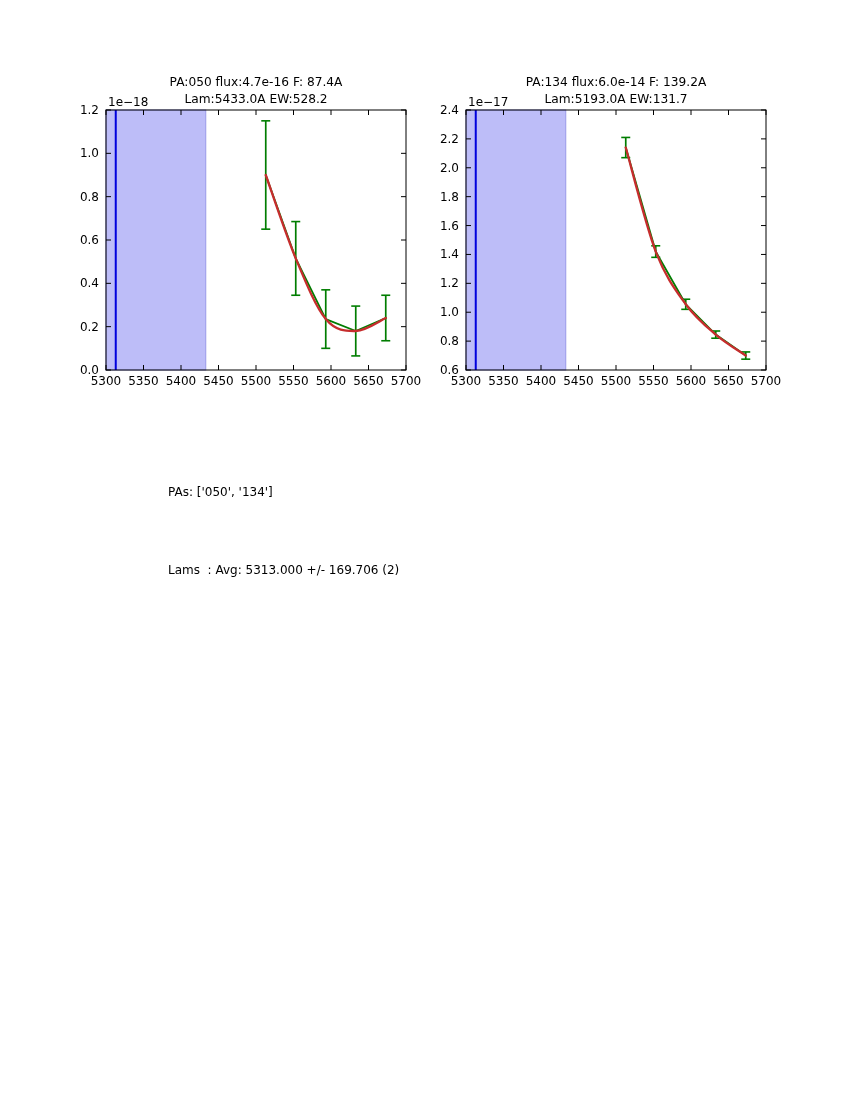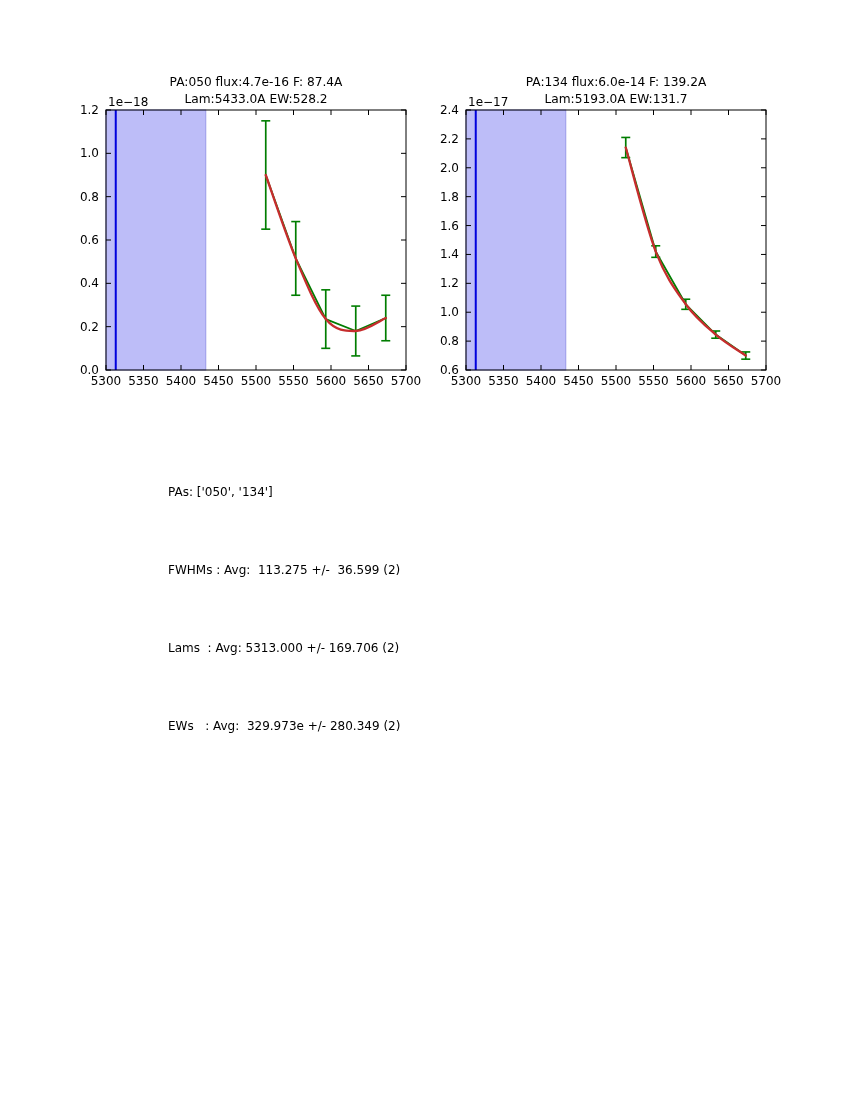--- a/index.html
+++ b/index.html
@@ -208,17 +208,15 @@
           <line x1="741.25" x2="750.25" y1="351.94444444444446" y2="351.94444444444446" stroke="#007d00" stroke-width="1.6"></line>
           <line x1="741.25" x2="750.25" y1="359.1666666666667" y2="359.1666666666667" stroke="#007d00" stroke-width="1.6"></line>
         </g>
         <polyline points="625.75,147.55555555555554 655.75,251.55555555555554 685.75,304.27777777777777 715.75,334.6111111111111 745.75,355.55555555555554" fill="none" stroke="#007d00" stroke-width="1.8" stroke-linejoin="round" stroke-linecap="round"></polyline>
         <path d="M625.75,147.55555555555554C630.75,164.88888888888889 645.75,225.43518518518516 655.75,251.55555555555554C665.75,277.6759259259259 675.75,290.43518518518516 685.75,304.27777777777777C695.75,318.1203703703704 705.75,326.0648148148148 715.75,334.6111111111111C725.75,343.1574074074074 740.75,352.0648148148148 745.75,355.55555555555554" fill="none" stroke="#c62d2d" stroke-width="2.3" stroke-linejoin="round" stroke-linecap="round"></path>
       </g>
     </svg>
 
   <div class="stats-block">
     <div class="stat-line">PAs: ['050', '134']</div>
-    <div class="stat-line">FWHMs : Avg:  113.275 +/-  36.599 (2)</div>
     <div class="stat-line">Lams  : Avg: 5313.000 +/- 169.706 (2)</div>
-    <div class="stat-line">EWs   : Avg:  329.973e +/- 280.349 (2)</div>
   </div>
 </div>
 
 </body></html>

